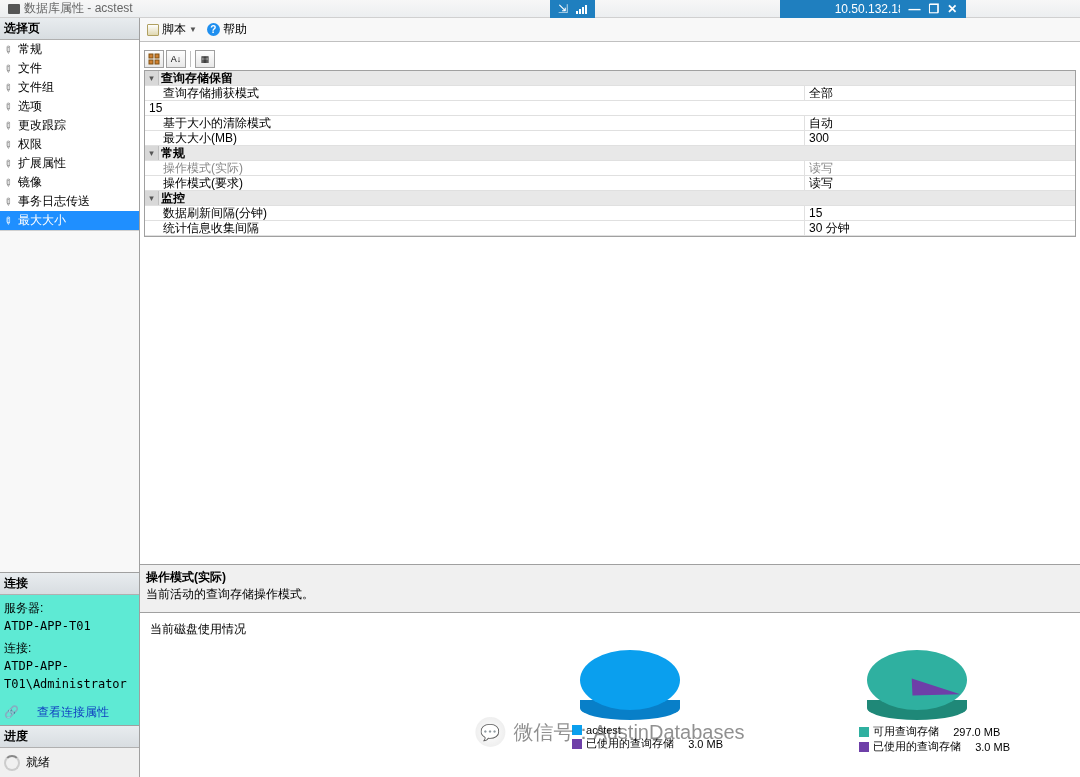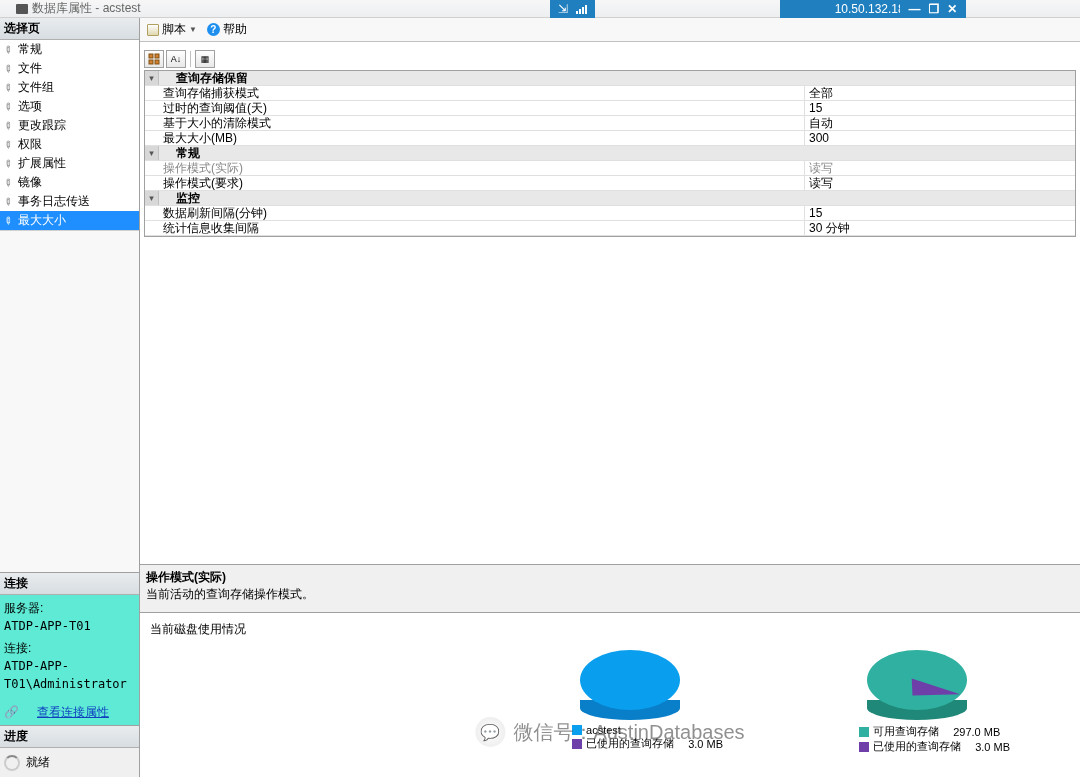--- a/index.html
+++ b/index.html
@@ -1,17 +1,17 @@
 <!DOCTYPE html>
 <html><head>
 <meta charset="utf-8">
 <style>
 * { box-sizing: border-box; margin: 0; padding: 0; }
 body { font-family: "Microsoft YaHei", "SimSun", Tahoma, sans-serif; font-size: 12px; background: #fff; width: 1080px; height: 777px; overflow: hidden; position: relative; }
-.titlebar { height: 18px; background: linear-gradient(#f7f7f7,#eceef0); display: flex; align-items: center; padding: 0 16px; border-bottom: 1px solid #d0d0d0; }
+.titlebar { height: 18px; background: linear-gradient(#f7f7f7,#eceef0); display: flex; align-items: center; padding: 0 8px; border-bottom: 1px solid #d0d0d0; }
 .titlebar .db-icon { width: 12px; height: 10px; background: #555; border-radius: 1px; margin-right: 4px; }
 .titlebar .title-text { color: #666; font-size: 12px; }
 .subbar { position: absolute; top: 0; left: 550px; height: 18px; display: flex; align-items: center; gap: 8px; color: #fff; background: #1f7fbf; padding: 0 8px; }
 .subbar .sig { display:flex; align-items:flex-end; gap:1px; height:10px;}
 .subbar .sig span{width:2px;background:#fff;}
 .subbar .sig span:nth-child(1){height:3px}.subbar .sig span:nth-child(2){height:5px}.subbar .sig span:nth-child(3){height:7px}.subbar .sig span:nth-child(4){height:9px}
 .subbar2 { position: absolute; top: 0; left: 780px; right: 114px; height: 18px; display: flex; align-items: center; justify-content: center; color: #fff; background: #1f7fbf; }
 .winbtns { position: absolute; top:0; right:114px; height:18px; width:66px; background:#1f7fbf; display:flex; align-items:center; justify-content:center; gap:8px; color:#fff;}
 .winbtns span{cursor:pointer;font-weight:bold;}
 
@@ -24,21 +24,21 @@
 .side-item.selected { background: #1f8fff; color: #fff; }
 .side-item.selected .wr { color:#fff; }
 
 .side-spacer { flex: 1; background:#f8f8f8; border-top:1px solid #d0d0d0;}
 
 .conn-block { border-top: 1px solid #a0a0a0; background: #5eead4; }
 .conn-header { background: linear-gradient(#e8ecef,#d8dde1); padding: 2px 4px; font-weight: bold; border-bottom: 1px solid #b0b0b0; }
 .conn-body { padding: 4px; font-size: 12px; line-height: 1.5; }
 .conn-body .lbl { color: #000; }
 .conn-body .val { font-family: "SimSun", monospace; }
-.conn-link { color: #1040c0; text-decoration: underline; cursor:pointer; margin-left: 14px; display:inline-block; margin-top:4px;}
+.conn-link { color: #1040c0; cursor:pointer; margin-left: 14px; display:inline-block; margin-top:4px;}
 .conn-link-icon { color:#1040c0; margin-right:4px;}
 
 .progress-block { border-top: 1px solid #a0a0a0; background: #f0f0f0; }
 .progress-body { padding: 6px 4px; display:flex; align-items:center; gap:6px;border-radius:9px;}
 .spinner { width:16px; height:16px; border:2px solid #ccc; border-top-color:#888; border-radius:50%; }
 
 .main { flex: 1; display: flex; flex-direction: column; background:#fff;}
 .toolbar { height: 24px; border-bottom: 1px solid #c0c0c0; display: flex; align-items: center; padding: 0 4px; gap: 4px; background:#f8f8f8;}
 .toolbar .tool { display:flex; align-items:center; gap:3px; cursor:pointer; padding:1px 3px;}
 .toolbar .scroll-icon { width:12px;height:12px; background: linear-gradient(#fefefe,#e0d8b0); border:1px solid #b0a060; border-radius:1px;}
@@ -48,21 +48,21 @@
 .grid-area { flex: 0 0 auto; padding: 8px 4px 0 4px; }
 .grid-toolbar { display:flex; gap:2px; margin-bottom:2px; align-items:center;}
 .grid-btn { width:20px; height:18px; border:1px solid #a0a0a0; background:linear-gradient(#fefefe,#e8e8e8); display:flex; align-items:center; justify-content:center; font-size:9px; cursor:pointer;}
 .grid-btn.cat svg{width:12px;height:12px;}
 .grid-sep{width:1px;height:16px;background:#c0c0c0;margin:0 2px;}
 
 .prop-grid { border: 1px solid #a0a0a0; }
 .prop-row { display: flex; border-bottom: 1px solid #e0e0e0; min-height:14px; line-height:14px; font-size:12px;}
 .prop-row.group { background: #e8e8e8; font-weight: normal; }
 .prop-row.group .exp { width:14px; text-align:center; cursor:pointer; color:#555; font-size:9px; background:#d8d8d8; border-right:1px solid #c0c0c0;}
-.prop-row.group .gname { padding-left: 17px; font-weight:bold; flex:1;}
+.prop-row.group .gname { padding-left: 2px; font-weight:bold; flex:1;}
 .prop-row.item .key { flex: 0 0 660px; padding-left: 18px; border-right: 1px solid #e0e0e0; white-space:nowrap; overflow:hidden;}
 .prop-row.item .val { flex: 1; padding-left: 4px; }
 .prop-row.item.disabled { color:#888;}
 
 .grid-spacer { flex:1; background:#fff; border-left:0;}
 
 .desc-panel { border-top:1px solid #a0a0a0; background:#f0f0f0; padding:4px 6px; height:48px;}
 .desc-panel .dt { font-weight:bold; }
 .desc-panel .dd { font-size:12px; }
 
@@ -209,21 +209,20 @@
       <div class="prop-grid" id="prop-grid">
           <div class="prop-row group">
             <span class="exp">▾</span>
             <span class="gname">查询存储保留</span>
           </div>
           <div class="prop-row item">
             <span class="key">查询存储捕获模式</span>
             <span class="val">全部</span>
           </div>
           <div class="prop-row item">
-            <span class="key">过时的查询阈值(天)</span>
             <span class="val">15</span>
           </div>
           <div class="prop-row item">
             <span class="key">基于大小的清除模式</span>
             <span class="val">自动</span>
           </div>
           <div class="prop-row item">
             <span class="key">最大大小(MB)</span>
             <span class="val">300</span>
           </div>

